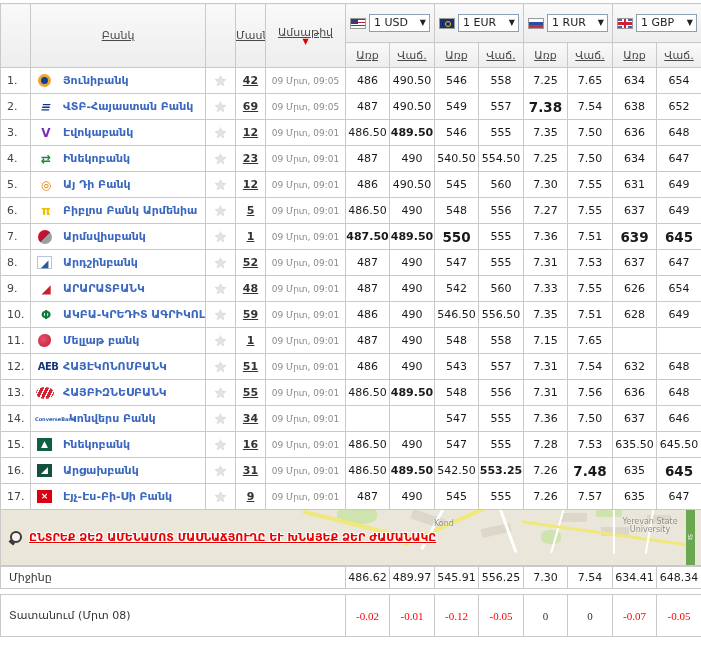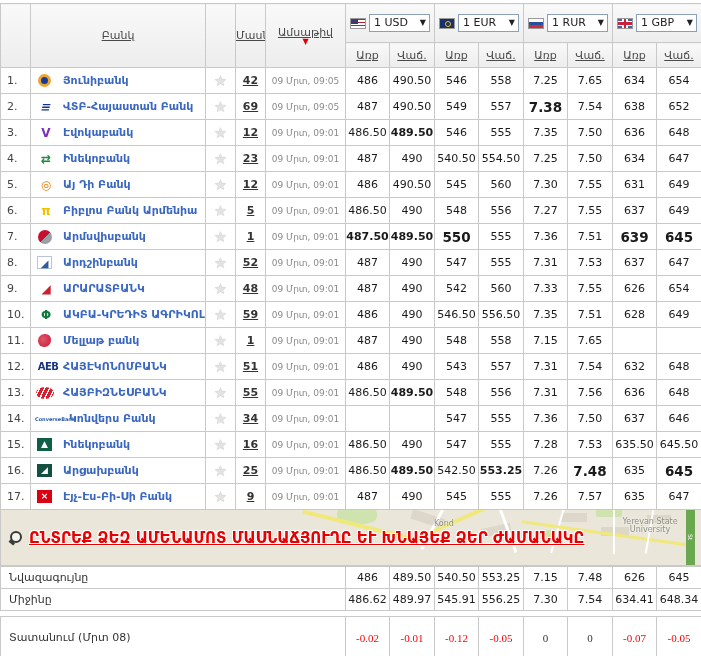--- a/index.html
+++ b/index.html
@@ -55,21 +55,21 @@
   .map .blk{position:absolute;background:#dcd7c9;}
   .map .park{position:absolute;background:#cfe3ae;border-radius:40%;}
   .map .road{position:absolute;background:#fff;}
   .map .road.y{background:#f1e87c;}
   .map .maplabel{position:absolute;color:#8d8d83;font-size:8px;text-shadow:0 0 2px #fff;white-space:normal;line-height:8px;}
   .map .greenstrip{position:absolute;right:6px;top:0;bottom:0;width:9px;background:#69a84f;color:#fff;font-size:6px;writing-mode:vertical-rl;text-align:center;line-height:9px;}
   .banner-inner{position:absolute;inset:0;display:flex;align-items:center;padding-left:8px;}
   .magnifier{position:relative;width:14px;height:14px;display:inline-block;margin-right:6px;flex:none;}
   .magnifier::before{content:"";position:absolute;right:1px;top:0;width:8px;height:8px;border:2px solid #3a3a3a;border-radius:50%;background:rgba(255,255,255,.55);}
   .magnifier::after{content:"";position:absolute;left:0;bottom:1px;width:6px;height:2.5px;background:#3a3a3a;transform:rotate(40deg);}
-  .banner-link{color:#e80000;font-weight:bold;font-size:15px;text-shadow:1px 1px 0 rgba(255,255,255,.85),-1px -1px 0 rgba(255,255,255,.85),1px -1px 0 rgba(255,255,255,.85),-1px 1px 0 rgba(255,255,255,.85);}
+  .banner-link{color:#e80000;font-weight:bold;font-size:11px;text-shadow:1px 1px 0 rgba(255,255,255,.85),-1px -1px 0 rgba(255,255,255,.85),1px -1px 0 rgba(255,255,255,.85),-1px 1px 0 rgba(255,255,255,.85);}
   
   table.summary tr{height:22px;}
   td.sum-label{padding-left:8px;color:#333;}
   td.sum-val{text-align:center;color:#222;}
   table.fluct{margin-top:5px;}
   table.fluct tr{height:42px;}
   td.fl-val{text-align:center;color:#333;font-family:Liberation Serif, serif;}
   td.fl-val.neg{color:#ff0000;}
 </style>
 </head>
@@ -346,21 +346,21 @@
           <td class="rate"><span>555</span></td>
           <td class="rate"><span>7.28</span></td>
           <td class="rate"><span>7.53</span></td>
           <td class="rate"><span>635.50</span></td>
           <td class="rate"><span>645.50</span></td>
         </tr>
         <tr class="bankrow">
           <td class="c-num">16.</td>
           <td class="c-bankcell"><span class="logo logo-sq" style="color: rgb(255, 255, 255); background: rgb(20, 80, 63);">◢</span><a class="bank-link">Արցախբանկ</a></td>
           <td class="c-star"><span class="star">★</span></td>
-          <td class="c-branch"><a class="branch-link">25</a></td>
+          <td class="c-branch"><a class="branch-link">31</a></td>
           <td class="c-date">09 Մրտ, 09:01</td>
           <td class="rate"><span>486.50</span></td>
           <td class="rate"><span class="best">489.50</span></td>
           <td class="rate"><span>542.50</span></td>
           <td class="rate"><span class="best">553.25</span></td>
           <td class="rate"><span>7.26</span></td>
           <td class="rate"><span class="best big">7.48</span></td>
           <td class="rate"><span>635</span></td>
           <td class="rate"><span class="best big">645</span></td>
         </tr>
@@ -420,31 +420,20 @@
         <col style="width:45px">
         <col style="width:44px">
         <col style="width:45px">
       <col style="width:44px">
         <col style="width:45px">
         <col style="width:44px">
         <col style="width:45px">
     </colgroup>
     <tbody id="summary-rows">
         <tr>
-          <td class="sum-label">Նվազագույնը</td>
-          <td class="sum-val">486</td>
-          <td class="sum-val">489.50</td>
-          <td class="sum-val">540.50</td>
-          <td class="sum-val">553.25</td>
-          <td class="sum-val">7.15</td>
-          <td class="sum-val">7.48</td>
-          <td class="sum-val">626</td>
-          <td class="sum-val">645</td>
-        </tr>
-        <tr>
           <td class="sum-label">Միջինը</td>
           <td class="sum-val">486.62</td>
           <td class="sum-val">489.97</td>
           <td class="sum-val">545.91</td>
           <td class="sum-val">556.25</td>
           <td class="sum-val">7.30</td>
           <td class="sum-val">7.54</td>
           <td class="sum-val">634.41</td>
           <td class="sum-val">648.34</td>
         </tr>

